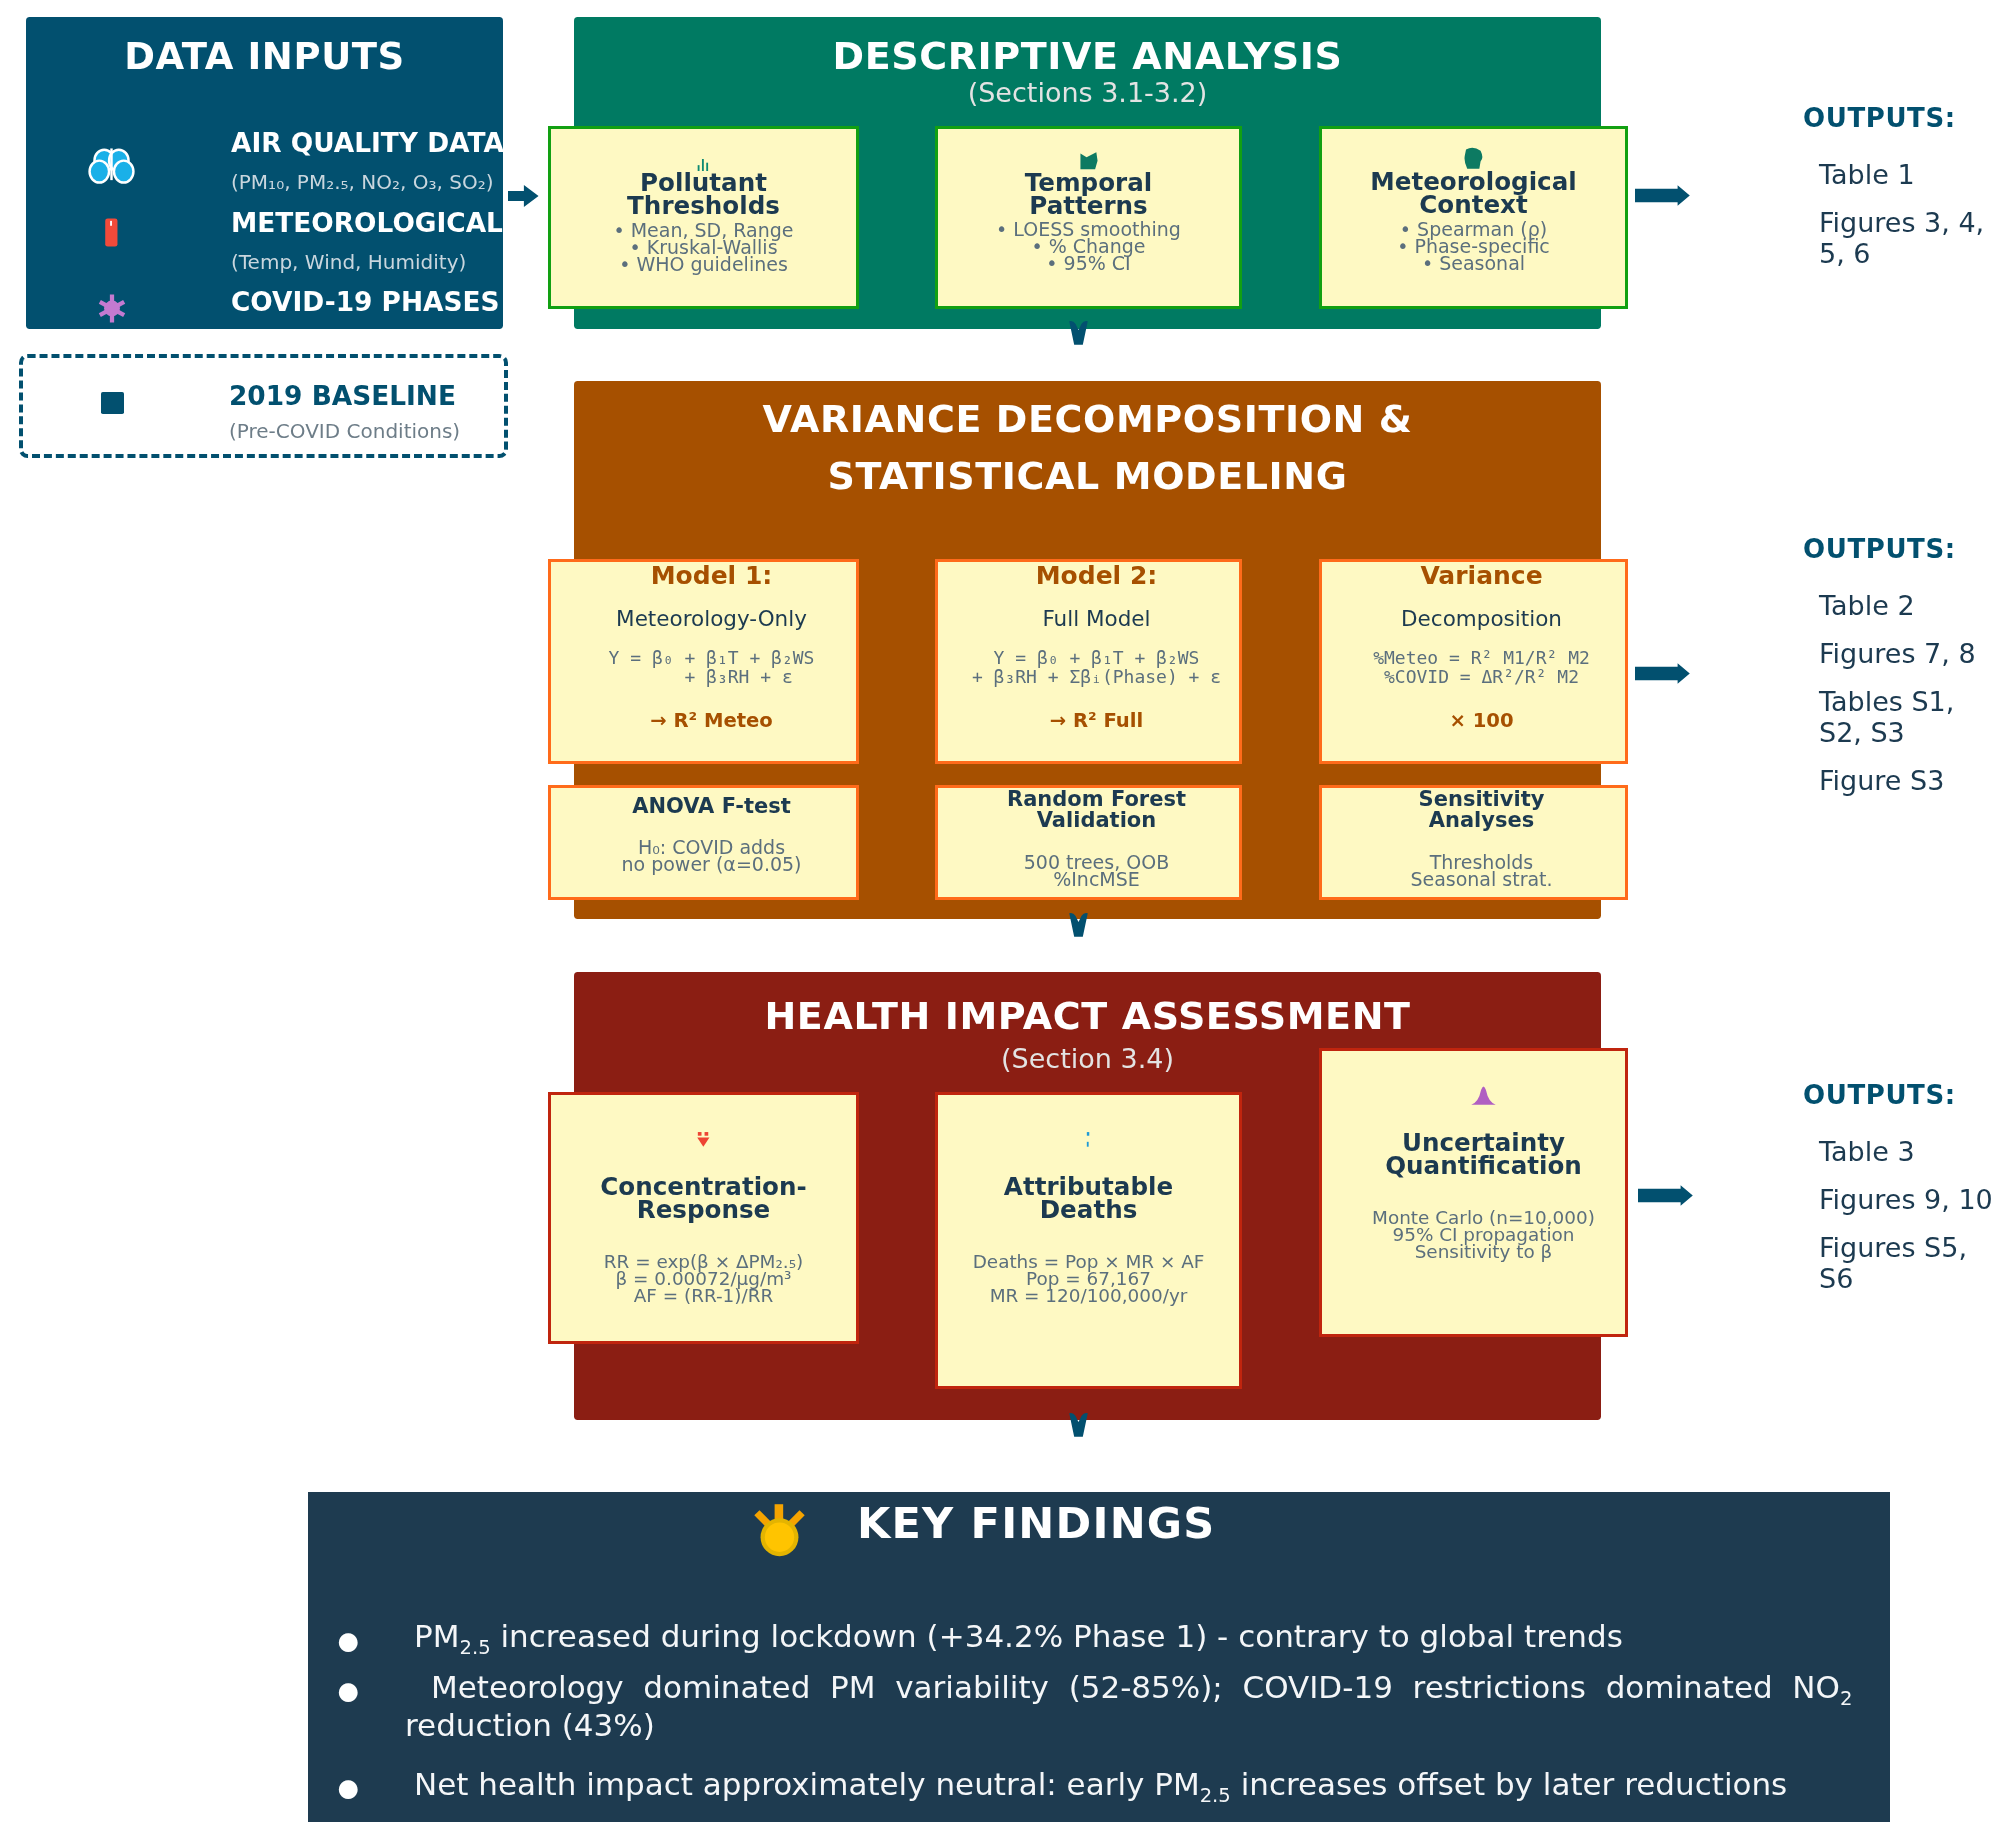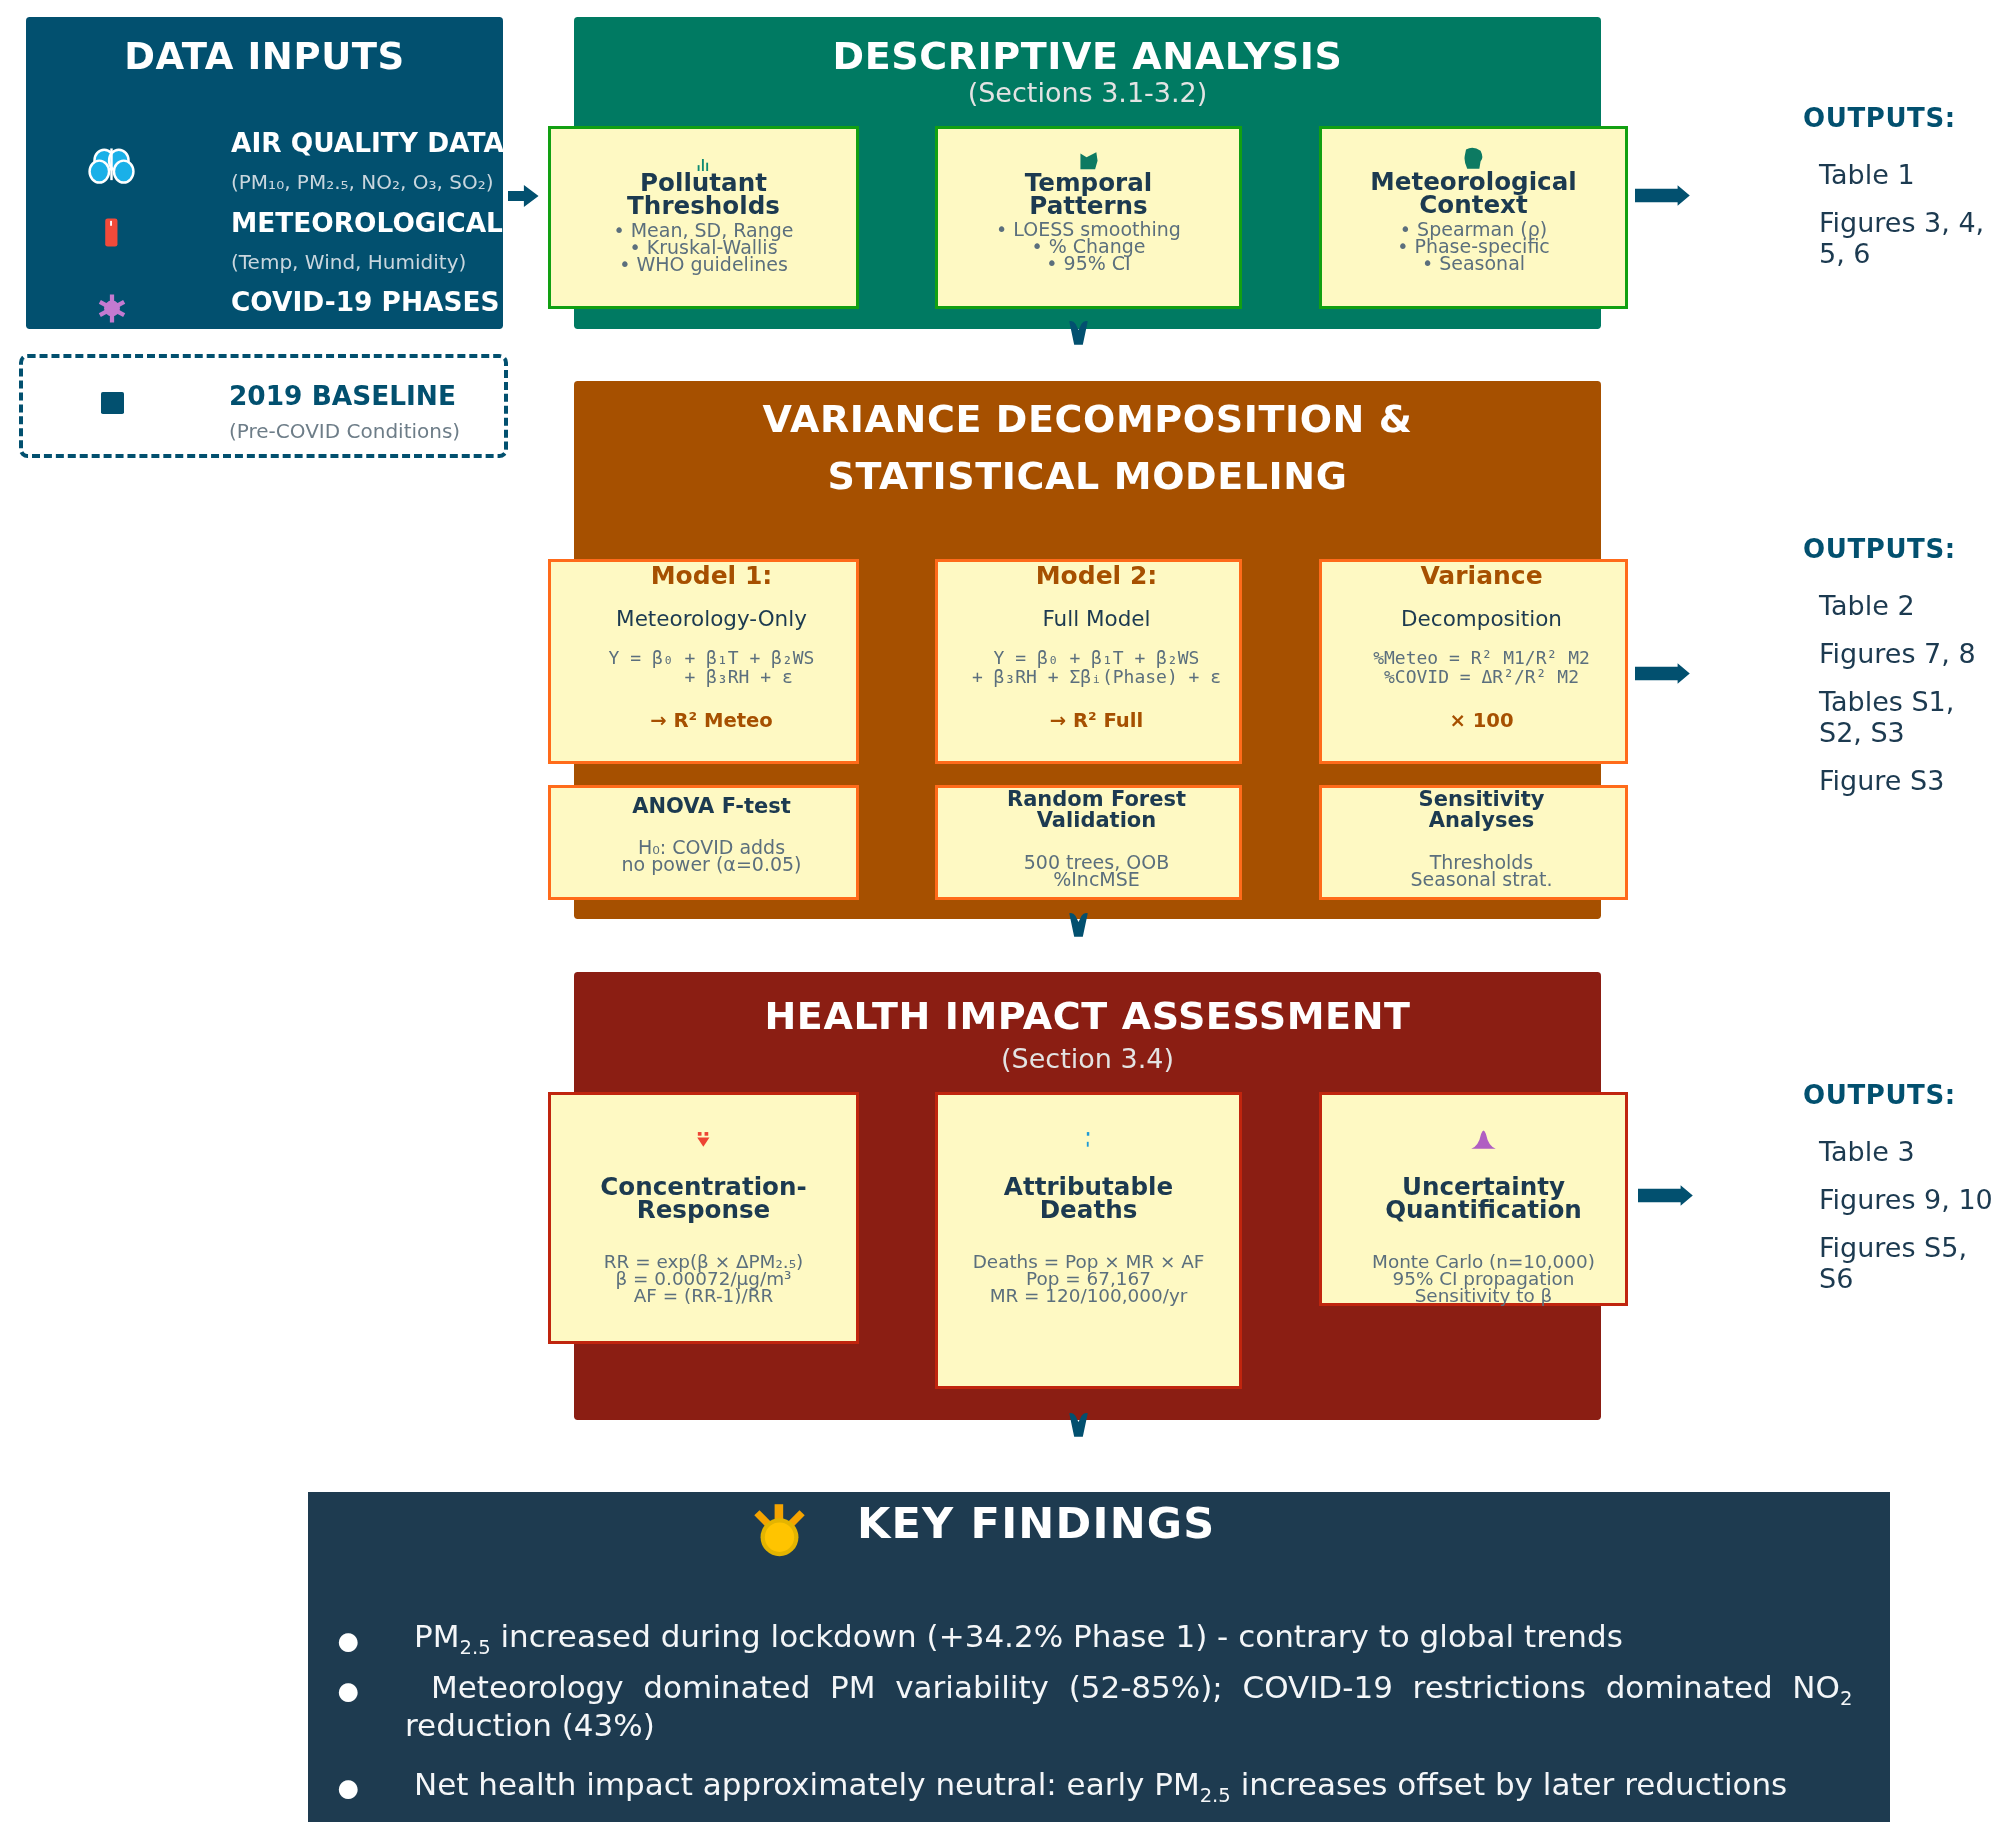--- a/index.html
+++ b/index.html
@@ -277,21 +277,21 @@
   <div class="ct" style="margin-top:24.6px;">
       <div>Attributable</div>
       <div>Deaths</div>
     </div>
   <div class="cb" style="margin-top:32px; font-size:18.4px;">
       <div>Deaths = Pop × MR × AF</div>
       <div>Pop = 67,167</div>
       <div>MR = 120/100,000/yr</div>
     </div>
 </div>
-<div class="abs card r c3" style="top:1092px; height:214px;padding-left:20px;">
+<div class="abs card r c3" style="top:1048px; height:289px;padding-left:20px;">
   <div style="margin-top:33px; height:22px;">
     <svg width="27" height="22" viewBox="0 0 44 36">
         <path d="M2 34 Q14 30 18 10 Q22 -2 26 10 Q30 30 42 34 Z" fill="#b05fc2"></path>
       </svg>
   </div>
   <div class="ct" style="margin-top:24.6px;">
       <div>Uncertainty</div>
       <div>Quantification</div>
     </div>
   <div class="cb" style="margin-top:32px; font-size:18.4px;">

